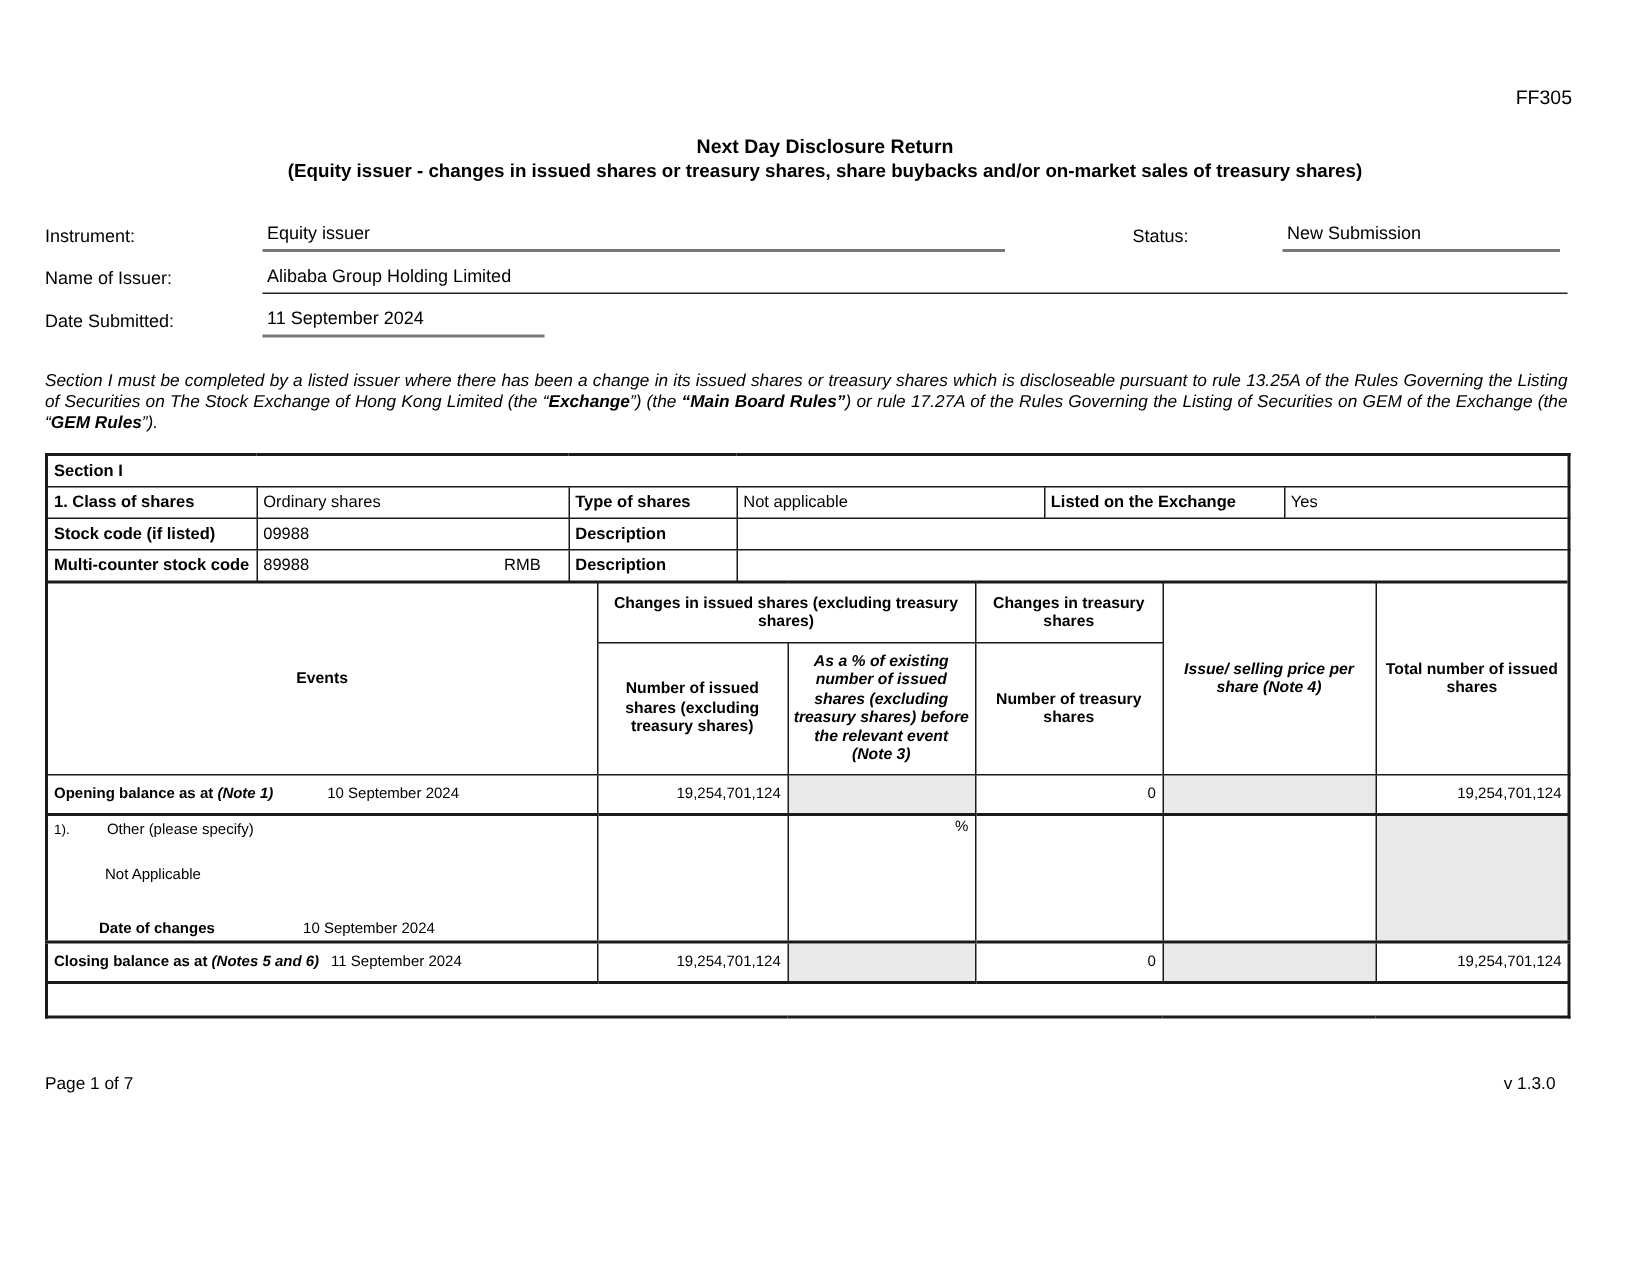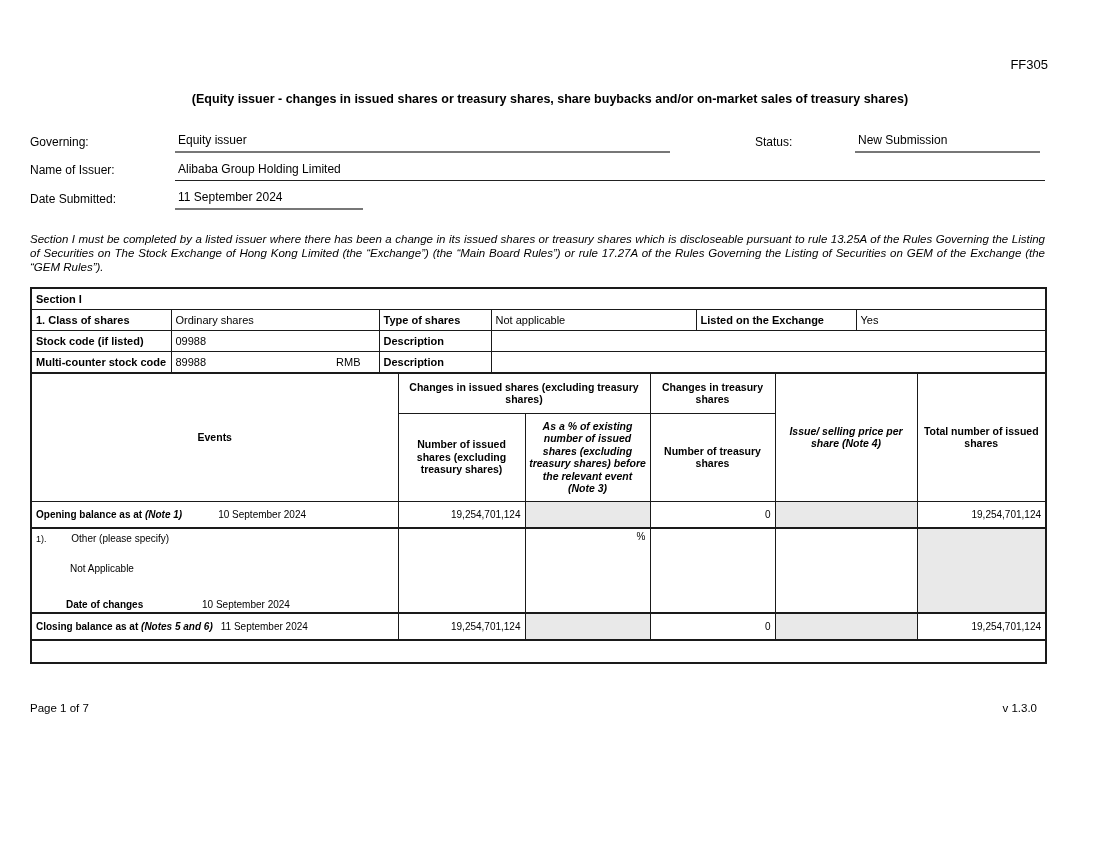--- a/index.html
+++ b/index.html
@@ -19,21 +19,21 @@
   .flabel { width:145px; padding-bottom:4px; flex:none; }
   .fvalue { padding:0 0 4px 3px; border-bottom:2px solid #777; min-height:19px; }
   .fv-instrument { width:495px; }
   .fspacer { width:85px; flex:none; }
   .fl-status { width:100px; }
   .fv-status { width:185px; }
   .fv-issuer { flex:1; border-bottom:1.5px solid #222; }
   .fv-date { width:188px; }
 
   .intro { margin:22px 55px 0 30px; font-style:italic; font-size:11.5px; line-height:14px; text-align:justify; }
-  .intro .bb { font-weight:normal; }
+  .intro .bb { font-weight:bold; }
 
   table.doc { border-collapse:collapse; table-layout:fixed; width:1015px; margin-left:30px; }
   table.doc td { border:1px solid #1a1a1a; padding:2px 4px; font-size:11px; vertical-align:middle; overflow:hidden; }
   .b { font-weight:bold; }
 
   table.sec1 { margin-top:13px; border:2px solid #1a1a1a; border-bottom-width:1px; }
   table.sec1 td { height:21px;margin-top:20px; }
   .sec-hdr td, .seca-hdr td { font-weight:bold; }
 
   .rmb-cell-inner { display:flex; justify-content:space-between; }
@@ -68,26 +68,27 @@
   .footer { position:relative; margin:38px 55px 0 30px; font-size:11.5px; height:16px; }
   .footer .page-num { text-align:left; }
   .footer .version { position:absolute; right:8px; top:0; }
 </style>
 </head>
 <body>
 
 <div class="form-code">FF305</div>
 
 <div class="title-block">
+  <div class="title1">Next Day Disclosure Return</div>
   <div class="title2">(Equity issuer - changes in issued shares or treasury shares, share buybacks and/or on-market sales of treasury shares)</div>
 </div>
 
 <div class="fields">
   <div class="frow">
-    <div class="flabel">Governing:</div>
+    <div class="flabel">Instrument:</div>
     <div class="fvalue fv-instrument">Equity issuer</div>
     <div class="fspacer"></div>
     <div class="flabel fl-status">Status:</div>
     <div class="fvalue fv-status">New Submission</div>
   </div>
   <div class="frow">
     <div class="flabel">Name of Issuer:</div>
     <div class="fvalue fv-issuer">Alibaba Group Holding Limited</div>
   </div>
   <div class="frow">

